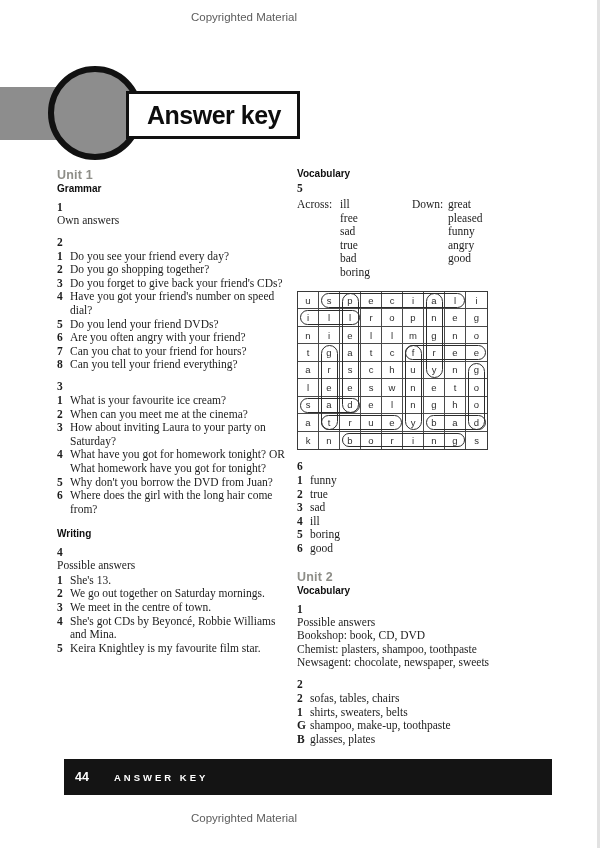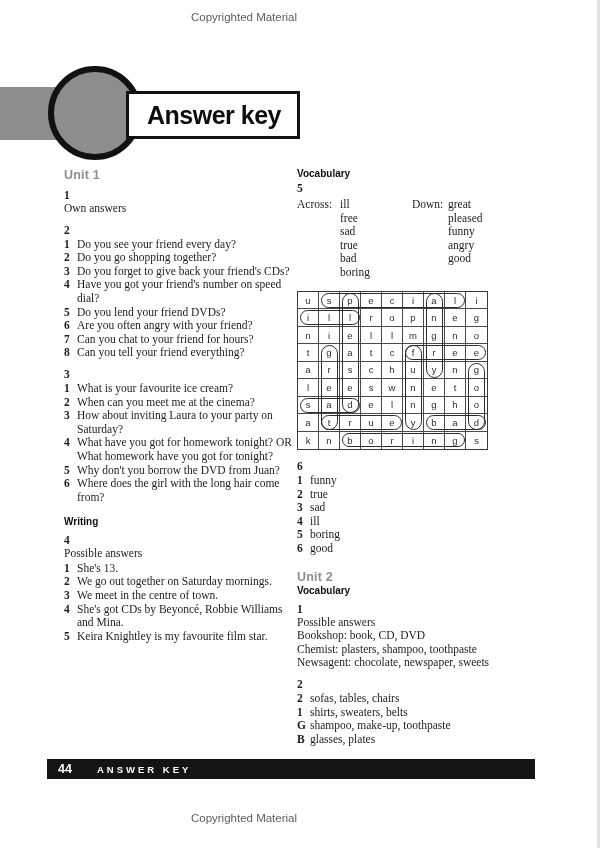--- a/index.html
+++ b/index.html
@@ -15,21 +15,21 @@
   .header-bar{position:absolute;left:0;top:87px;width:126px;height:53px;background:#8d8d8d;}
   .header-circle{position:absolute;left:48px;top:66px;width:82px;height:82px;border-radius:50%;
                  background:#8d8d8d;border:6px solid #111;}
   .title-box{position:absolute;left:126px;top:91px;width:168px;height:42px;background:#fff;
              border:3px solid #111;display:flex;align-items:center;}
   .title-box span{font-family:"Liberation Sans",sans-serif;font-weight:bold;font-size:25px;
                   letter-spacing:-0.5px;color:#0d0d0d;margin-left:18px;}
 
   
   .col{position:absolute;top:168px;}
-  .col.left{left:57px;width:230px;margin-left:7px;}
+  .col.left{left:57px;width:230px;}
   .col.right{left:297px;width:250px;}
 
   .unit-head{font-family:"Liberation Sans",sans-serif;font-weight:bold;font-size:12.5px;
              color:#8e8e88;letter-spacing:.2px;}
   .sec-head{font-family:"Liberation Sans",sans-serif;font-weight:bold;font-size:10px;
             color:#0f0f0f;margin-top:1px;}
   .ex-num{font-weight:bold;font-size:11.5px;margin-top:7px;line-height:13px;}
   .note{font-size:11.5px;line-height:13.6px;}
   .qlist{margin-top:1px;}
   .qa{display:flex;font-size:11.5px;line-height:13.6px;}
@@ -51,40 +51,41 @@
           border:1px solid #3a3a3a;box-sizing:content-box;
           display:grid;grid-template-columns:repeat(9,21px);grid-template-rows:repeat(9,17.44px);}
   .ws-cell{border-right:1px solid #4a4a4a;border-bottom:1px solid #4a4a4a;box-sizing:border-box;
            display:flex;align-items:center;justify-content:center;
            font-family:"Liberation Sans",sans-serif;font-size:9.5px;color:#2e2e2e;}
   .ws-cell.lastcol{border-right:none;}
   .ws-cell.lastrow{border-bottom:none;}
   .ws-oval{position:absolute;border:1.4px solid #2c2c2c;border-radius:9px;box-sizing:border-box;}
 
   
-  .footer-bar{position:absolute;left:47px;top:759px;width:488px;height:20px;background:#141414;
+  .footer-bar{position:absolute;left:64px;top:759px;width:488px;height:36px;background:#141414;
               display:flex;align-items:center;font-family:"Liberation Sans",sans-serif;color:#fff;}
   .footer-page{font-weight:bold;font-size:12.5px;margin-left:11px;}
   .footer-label{font-weight:bold;font-size:9.5px;letter-spacing:3px;margin-left:25px;}
 </style>
 </head>
 <body>
 
 <div class="page">
 
   <div class="copyright top">Copyrighted Material</div>
 
   <div class="header-bar"></div>
   <div class="header-circle"></div>
   <div class="title-box">
     <span>Answer key</span>
   </div>
 
   <div class="col left">
     <div class="unit-head">Unit 1</div>
+    <div class="sec-head">Grammar</div>
 
     <div class="ex-num">1</div>
     <div class="note">Own answers</div>
 
     <div class="ex-num mt8">2</div>
     <div class="qlist">
 
         <div class="qa">
           <span class="qn">1</span>
           <span class="qt">Do you see your friend every day?</span>

